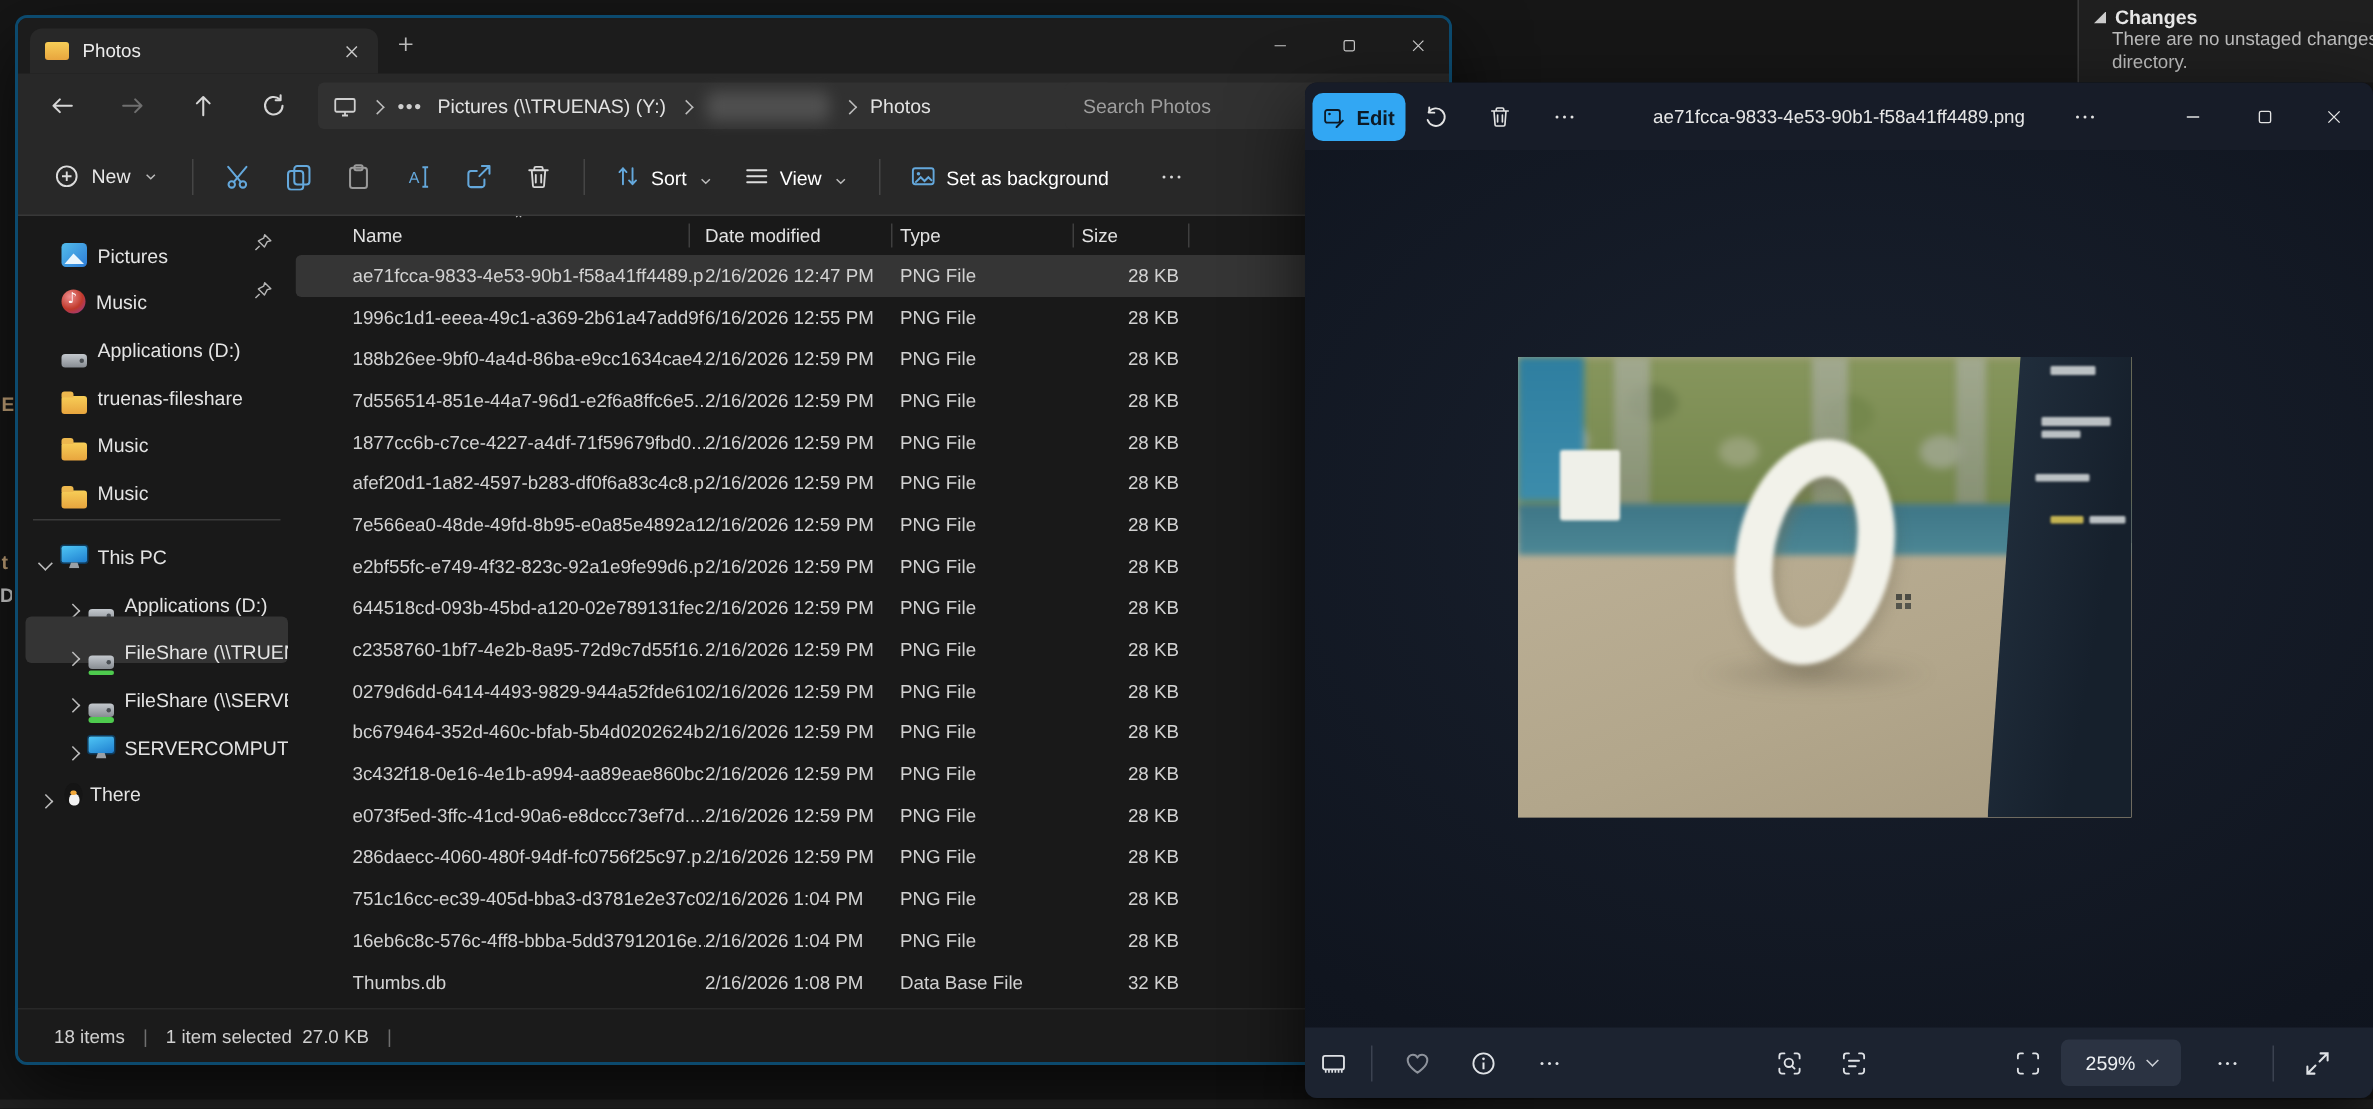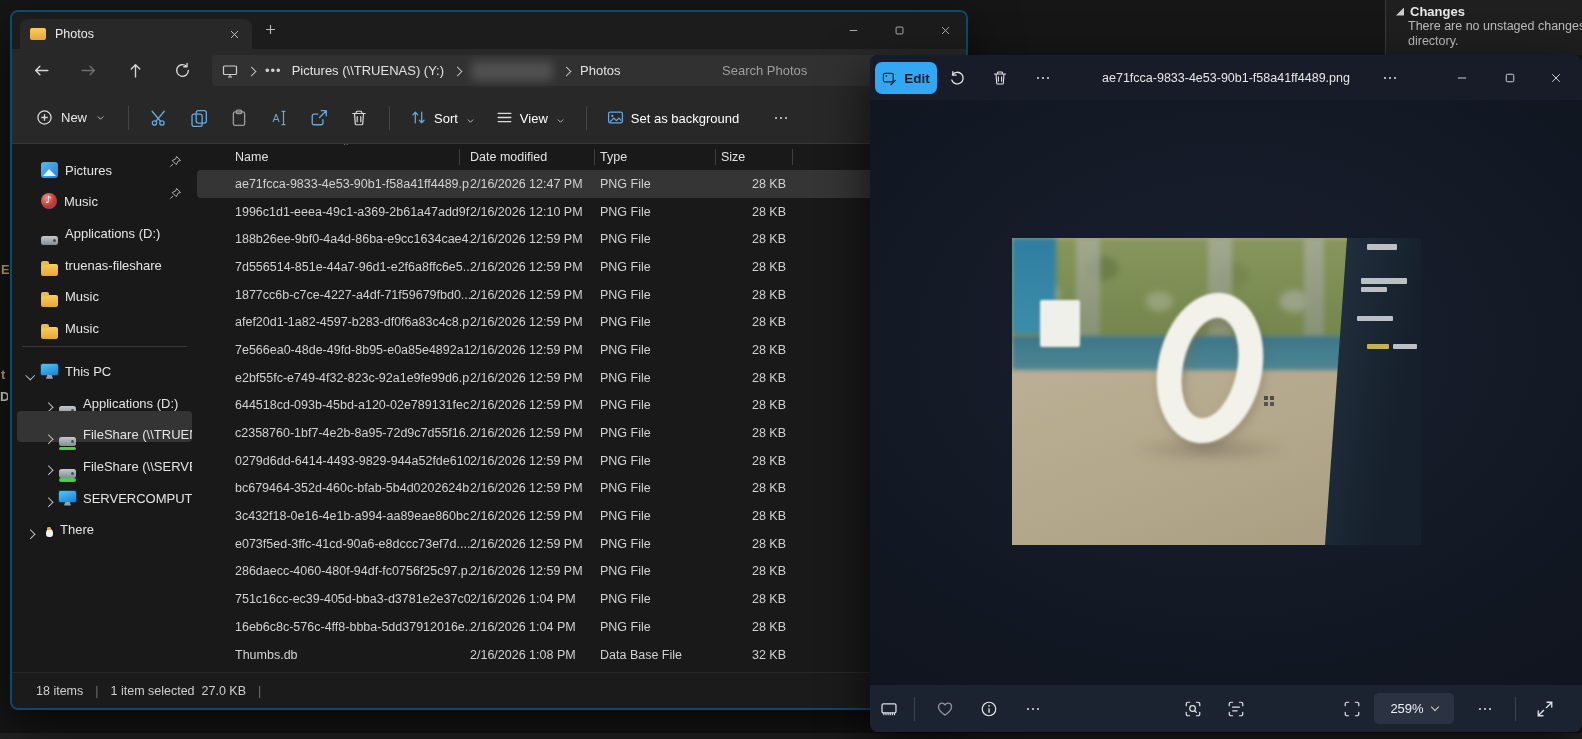--- a/index.html
+++ b/index.html
@@ -476,21 +476,21 @@
           <span><span class="fi"></span></span>
           <span class="c-name">ae71fcca-9833-4e53-90b1-f58a41ff4489.p...</span>
           <span class="c-date">2/16/2026 12:47 PM</span>
           <span class="c-type">PNG File</span>
           <span class="c-size">28 KB</span>
         </div>
 
         <div class="frow" data-icon="png">
           <span><span class="fi"></span></span>
           <span class="c-name">1996c1d1-eeea-49c1-a369-2b61a47add9f....</span>
-          <span class="c-date">2/16/2026 12:10 PM</span>
+          <span class="c-date">6/16/2026 12:55 PM</span>
           <span class="c-type">PNG File</span>
           <span class="c-size">28 KB</span>
         </div>
 
         <div class="frow" data-icon="png">
           <span><span class="fi"></span></span>
           <span class="c-name">188b26ee-9bf0-4a4d-86ba-e9cc1634cae4....</span>
           <span class="c-date">2/16/2026 12:59 PM</span>
           <span class="c-type">PNG File</span>
           <span class="c-size">28 KB</span>

